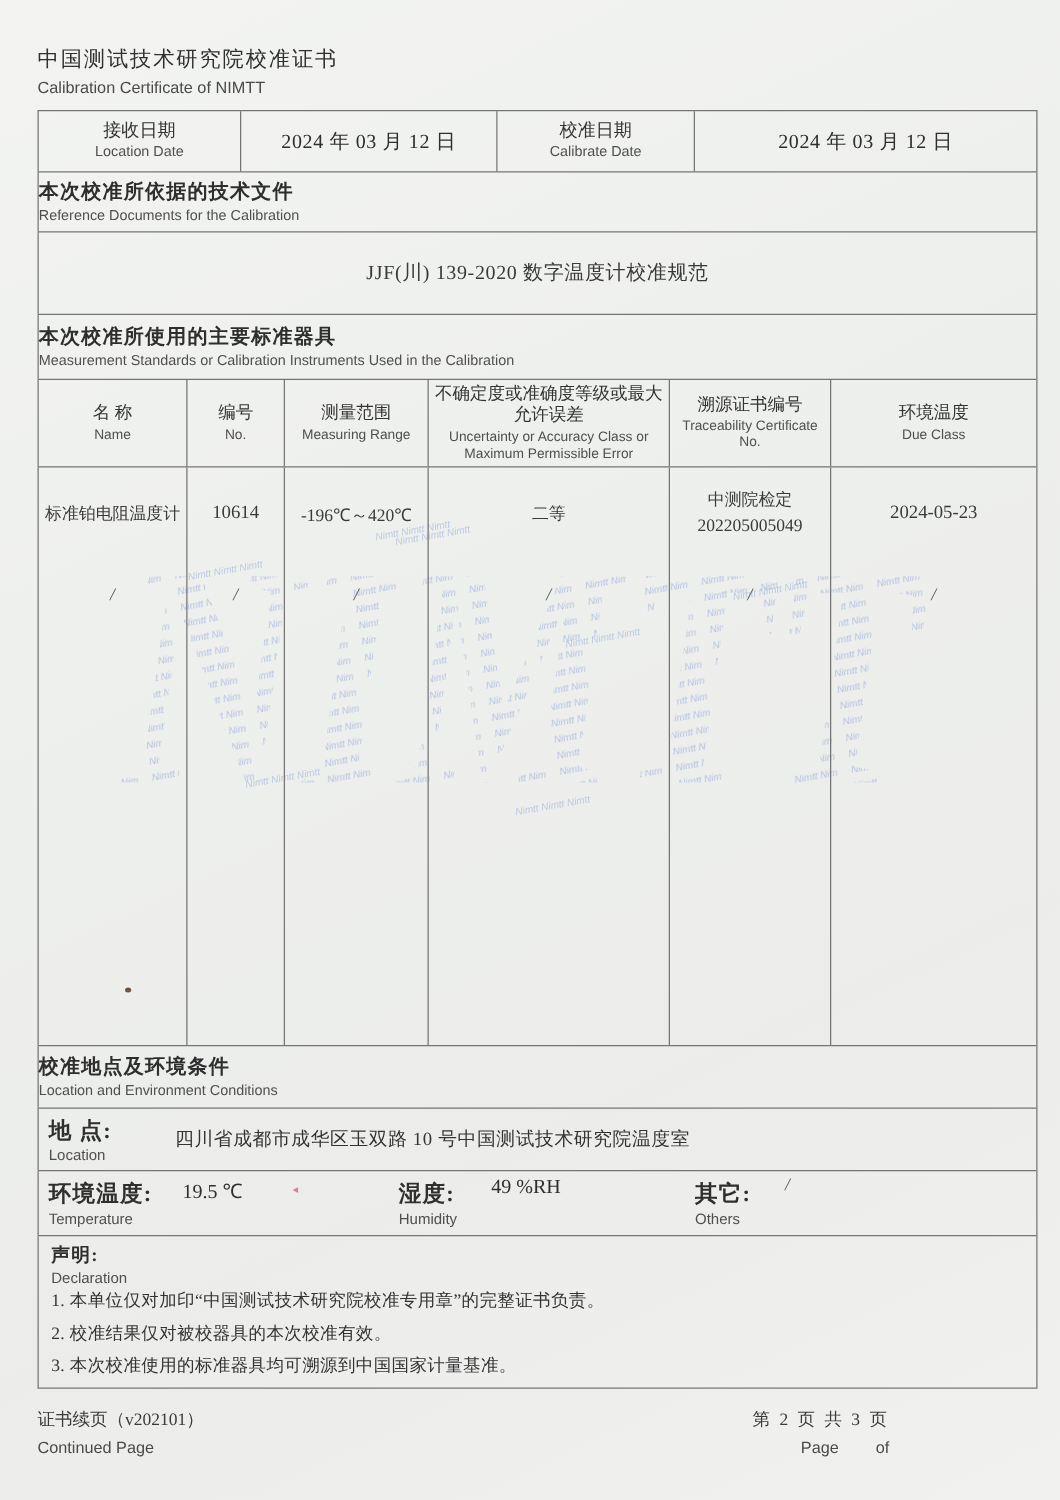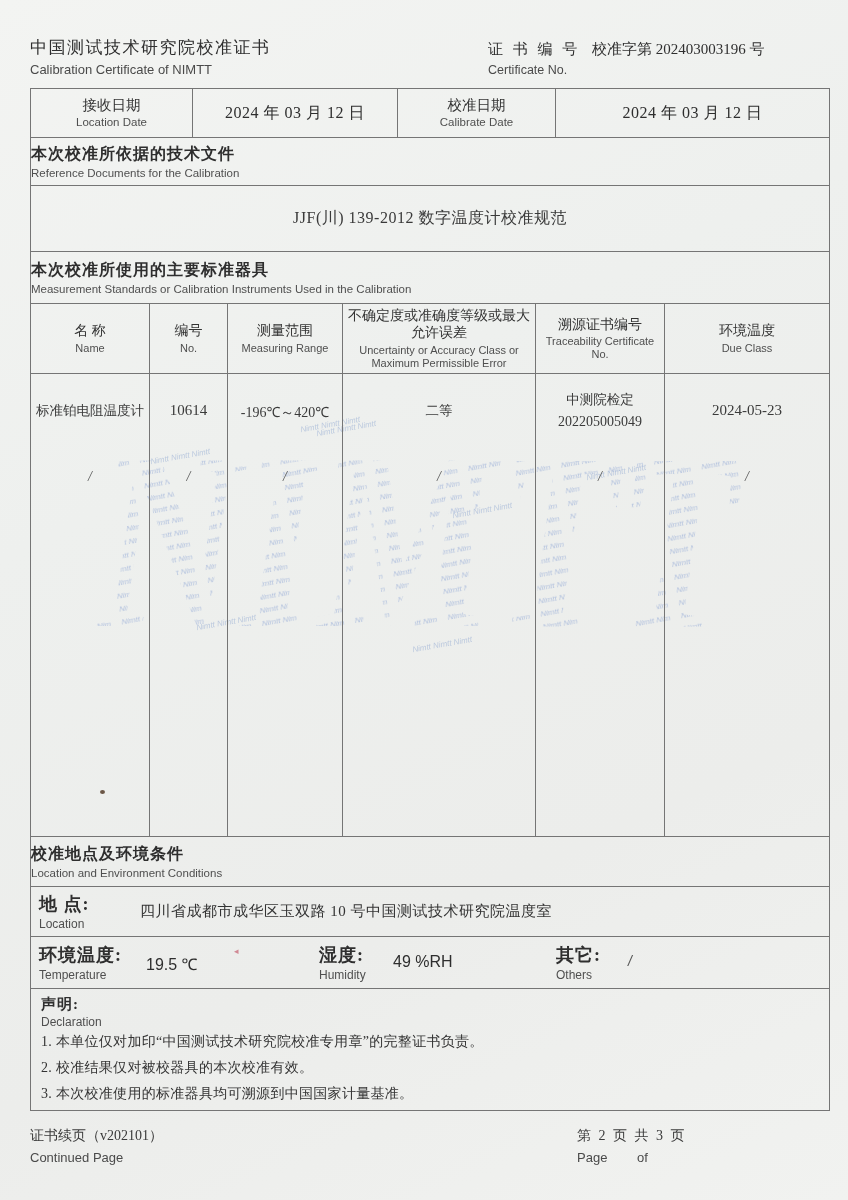--- a/index.html
+++ b/index.html
@@ -65,32 +65,32 @@
   
   .r-envhdr{height:50px;}
   .r-loc{height:50px;grid-template-columns:95px 1fr;}
   .r-loc .labcell{border-right:none;align-items:flex-start;padding-left:8px;justify-content:center;text-align:left;}
   .loc-zh{font-size:18px;font-weight:600;letter-spacing:1px;color:#2f2f2f;}
   .loc-en{font-family:var(--en);font-size:12px;color:#4f4f4f;margin-top:1px;}
   .locval{display:flex;align-items:center;padding-left:14px;font-size:15px;color:#333;letter-spacing:0.5px;}
   .r-env{height:52px;}
   .envlab{position:absolute;top:6px;}
   .envlab .loc-zh{font-weight:600;}
-  .envval{position:absolute;top:16px;font-family:Liberation Sans, sans-serif;font-size:16px;color:#2e2e2e;}
+  .envval{position:absolute;top:4px;font-family:Liberation Serif, serif;font-size:16px;color:#2e2e2e;}
   .envval.slash{font-style:italic;font-size:14px;color:#555;}
   
   .r-decl{height:122px;padding:6px 10px;}
   .decl-zh{font-size:15px;font-weight:600;letter-spacing:1px;color:#2e2e2e;}
   .decl-en{font-family:var(--en);font-size:12px;color:#4f4f4f;margin-top:1px;}
   .decl-item{font-size:14px;color:#333;line-height:26px;letter-spacing:0.3px;}
   
   .footer{position:relative;margin-top:16px;height:50px;}
   .foot-zh{font-size:14px;color:#3a3a3a;}
   .foot-en{font-family:var(--en);font-size:13px;color:#4a4a4a;margin-top:5px;}
-  .foot-right{position:absolute;left:547px;top:0;}
+  .foot-right{position:absolute;left:572px;top:0;text-align:right;}
   .foot-page-zh{font-family:var(--num);font-size:14px;letter-spacing:2px;color:#3a3a3a;}
   .foot-page-en{font-family:var(--en);font-size:13px;color:#4a4a4a;margin-top:5px;}
   .foot-page-en .of{margin-left:26px;}
   
   .wm{position:absolute;left:82px;top:398px;z-index:1;pointer-events:none;}
   .wm-bit{position:absolute;z-index:1;font-family:var(--en);font-style:italic;font-size:8px;color:rgba(125,153,204,0.45);transform:rotate(-10deg);white-space:nowrap;pointer-events:none;}
   
   .speck{position:absolute;width:5px;height:4px;background:#6b5646;border-radius:50%;z-index:3;}
   .redmark{position:absolute;z-index:3;color:rgba(190,70,90,0.6);font-size:9px;}
 </style>
@@ -118,27 +118,20 @@
   <div class="wm-bit" style="left:300px;top:420px;">Nimtt Nimtt Nimtt</div>
 
   <div class="speck" style="left:100px;top:790px;"></div>
   <div class="redmark" style="left:234px;top:946px;">◂</div>
 
   <div class="content">
 
     <div class="hdr">
       <div class="hdr-title">中国测试技术研究院校准证书</div>
       <div class="hdr-sub">Calibration Certificate of NIMTT</div>
-      <div class="hdr-right">
-        <div class="hdr-certno">
-          <span class="lab">证 书 编 号</span>
-          <span class="val">校准字第 202403003196 号</span>
-        </div>
-        <div class="hdr-certsub">Certificate No.</div>
-      </div>
     </div>
 
     <div class="stack">
 
       <div class="row grid r-dates">
         <div class="c">
           <div class="zh-l">接收日期</div>
           <div class="en-l">Location Date</div>
         </div>
         <div class="c">
@@ -151,21 +144,21 @@
         <div class="c">
           <div class="dateval">2024 年 03 月 12 日</div>
         </div>
       </div>
 
       <div class="row r-sect r-refhdr">
         <div class="sect-zh">本次校准所依据的技术文件</div>
         <div class="sect-en">Reference Documents for the Calibration</div>
       </div>
       <div class="row r-refdoc">
-        <div class="refdoc">JJF(川) 139-2012  数字温度计校准规范</div>
+        <div class="refdoc">JJF(川) 139-2020  数字温度计校准规范</div>
       </div>
 
       <div class="row r-sect r-stdhdr">
         <div class="sect-zh">本次校准所使用的主要标准器具</div>
         <div class="sect-en">Measurement Standards or Calibration Instruments Used in the Calibration</div>
       </div>
 
       <div class="row grid std-cols r-cols">
         <div class="c">
           <div class="zh-l name-sp">名    称</div>

